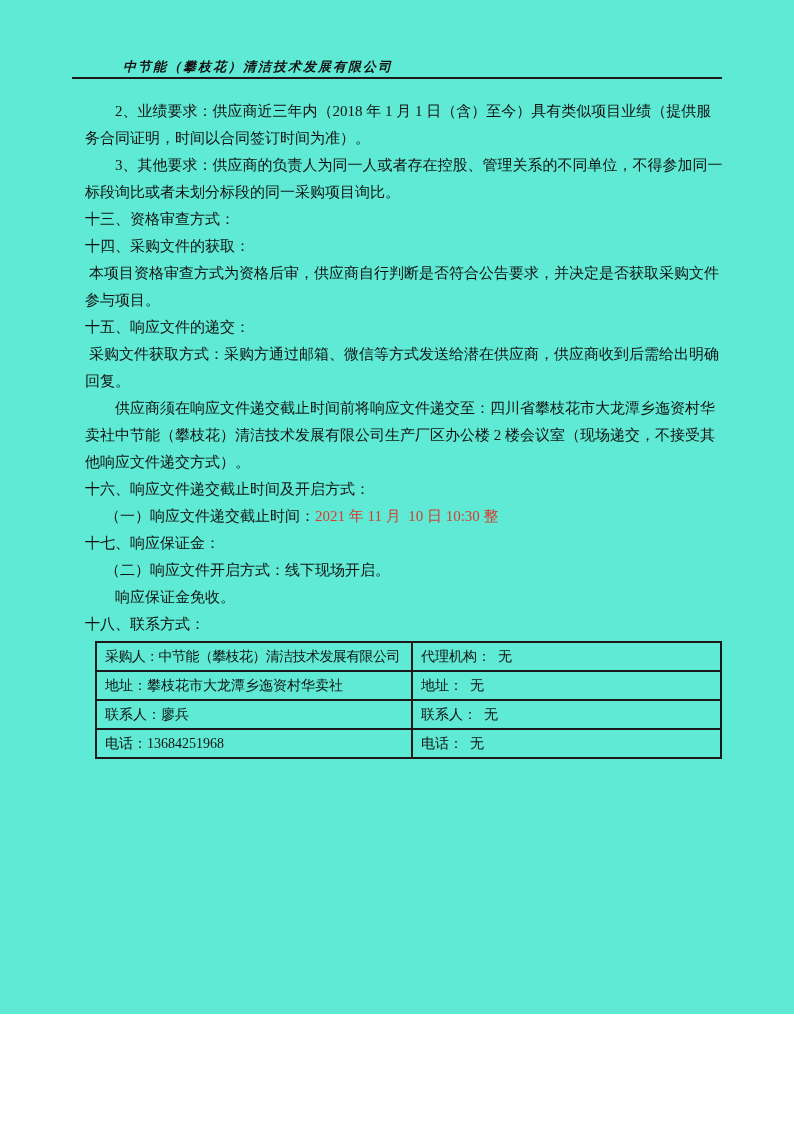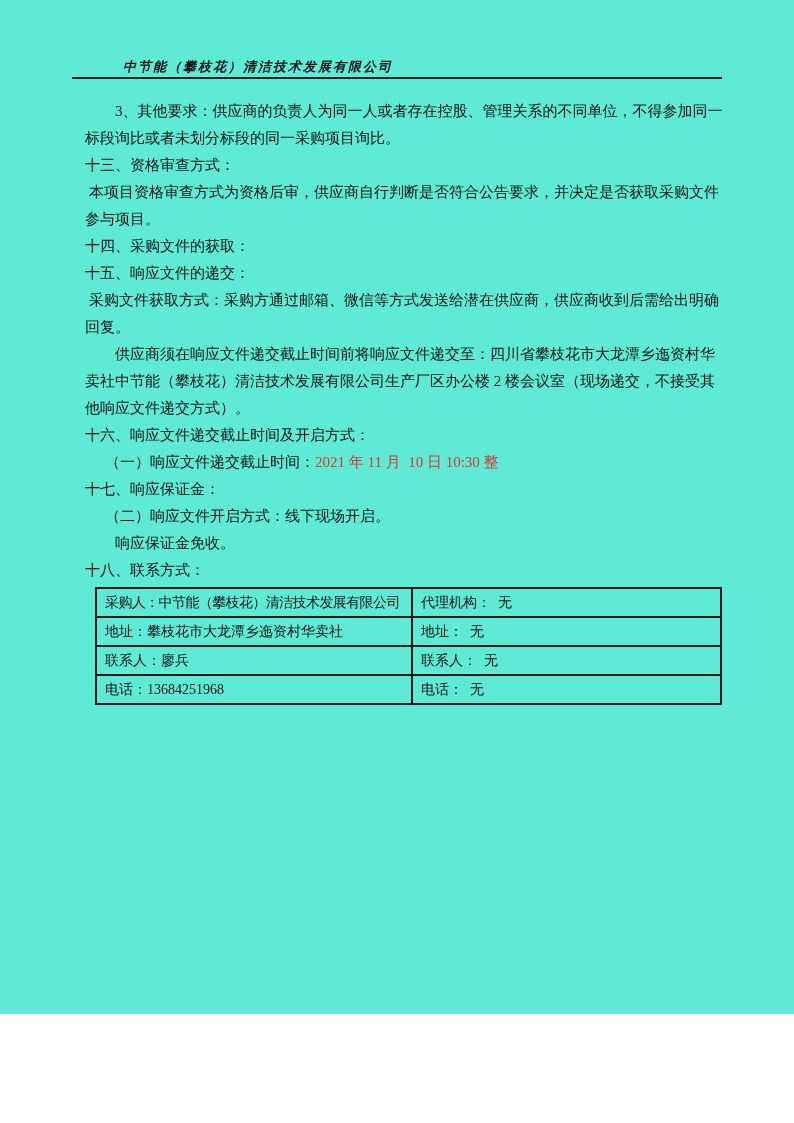--- a/index.html
+++ b/index.html
@@ -56,24 +56,25 @@
 </style>
 </head>
 <body>
 
 <div class="page">
 
   <div class="header-company">中节能（攀枝花）清洁技术发展有限公司</div>
   <div class="header-rule"></div>
 
   <div class="body-area">
+    <p class="para ind2">2、业绩要求：供应商近三年内（2018 年 1 月 1 日（含）至今）具有类似项目业绩（提供服务合同证明，时间以合同签订时间为准）。</p>
     <p class="para ind2">3、其他要求：供应商的负责人为同一人或者存在控股、管理关系的不同单位，不得参加同一标段询比或者未划分标段的同一采购项目询比。</p>
     <p class="para">十三、资格审查方式：</p>
+    <p class="para">十四、采购文件的获取：</p>
     <p class="para ind05">本项目资格审查方式为资格后审，供应商自行判断是否符合公告要求，并决定是否获取采购文件参与项目。</p>
-    <p class="para">十四、采购文件的获取：</p>
     <p class="para">十五、响应文件的递交：</p>
     <p class="para ind05">采购文件获取方式：采购方通过邮箱、微信等方式发送给潜在供应商，供应商收到后需给出明确回复。</p>
     <p class="para ind2">供应商须在响应文件递交截止时间前将响应文件递交至：四川省攀枝花市大龙潭乡迤资村华卖社中节能（攀枝花）清洁技术发展有限公司生产厂区办公楼 2 楼会议室（现场递交，不接受其他响应文件递交方式）。</p>
     <p class="para">十六、响应文件递交截止时间及开启方式：</p>
     <p class="para ind1"><span>（一）响应文件递交截止时间：</span><span class="red">2021 年 11 月  10 日 10:30 整</span></p>
     <p class="para">十七、响应保证金：</p>
     <p class="para ind1">（二）响应文件开启方式：线下现场开启。</p>
     <p class="para ind2">响应保证金免收。</p>
     <p class="para">十八、联系方式：</p>
 

